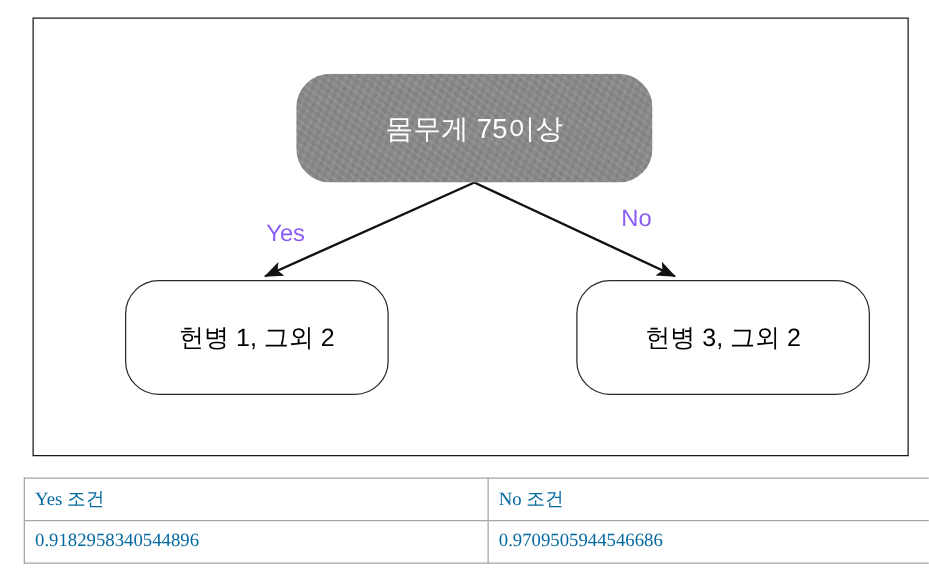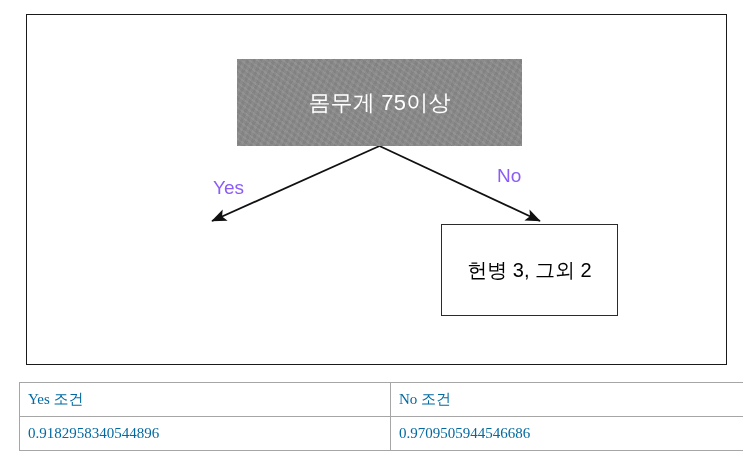--- a/index.html
+++ b/index.html
@@ -38,20 +38,21 @@
   }
 
   
   .node {
     position: absolute;
     box-sizing: border-box;
     display: flex;
     align-items: center;
     justify-content: center;
     text-align: center;
+    border-radius: 27px;
   }
 
   #root-node {
     left: 210px;
     top: 44px;
     width: 285px;
     height: 87px;
     background-color: #8b8b8b;
     background-image:
       repeating-linear-gradient(37deg, rgba(255,255,255,0.035) 0px, rgba(255,255,255,0.035) 2px, rgba(0,0,0,0.035) 2px, rgba(0,0,0,0.035) 5px),
@@ -68,23 +69,23 @@
     background: #ffffff;
     border: 1.5px solid #2b2b2b;
   }
   #leaf-yes-node {
     left: 73px;
     top: 209px;
     width: 211px;
     height: 92px;
   }
   #leaf-no-node {
-    left: 414px;
+    left: 434px;
     top: 209px;
-    width: 177px;
+    width: 235px;
     height: 92px;
   }
   .leaf-node .node-text {
     color: #000000;
     font-size: 20px;
   }
 
   
   .edge-label {
     position: absolute;
@@ -135,20 +136,23 @@
     <line x1="352.5" y1="131" x2="513" y2="206" stroke="#111111" stroke-width="1.9" marker-end="url(#arrowhead)"></line>
   </svg>
 
   <div class="node" id="root-node">
     <span class="node-text">몸무게 75이상</span>
   </div>
 
   <span class="edge-label" id="edge-label-yes">Yes</span>
   <span class="edge-label" id="edge-label-no">No</span>
 
+  <div class="node leaf-node" id="leaf-yes-node">
+    <span class="node-text">헌병 1, 그외 2</span>
+  </div>
   <div class="node leaf-node" id="leaf-no-node">
     <span class="node-text">헌병 3, 그외 2</span>
   </div>
 
 </div>
 
 <table id="condition-table">
   <tbody>
     <tr>
       <td class="col-left table-header-cell">Yes 조건</td>

